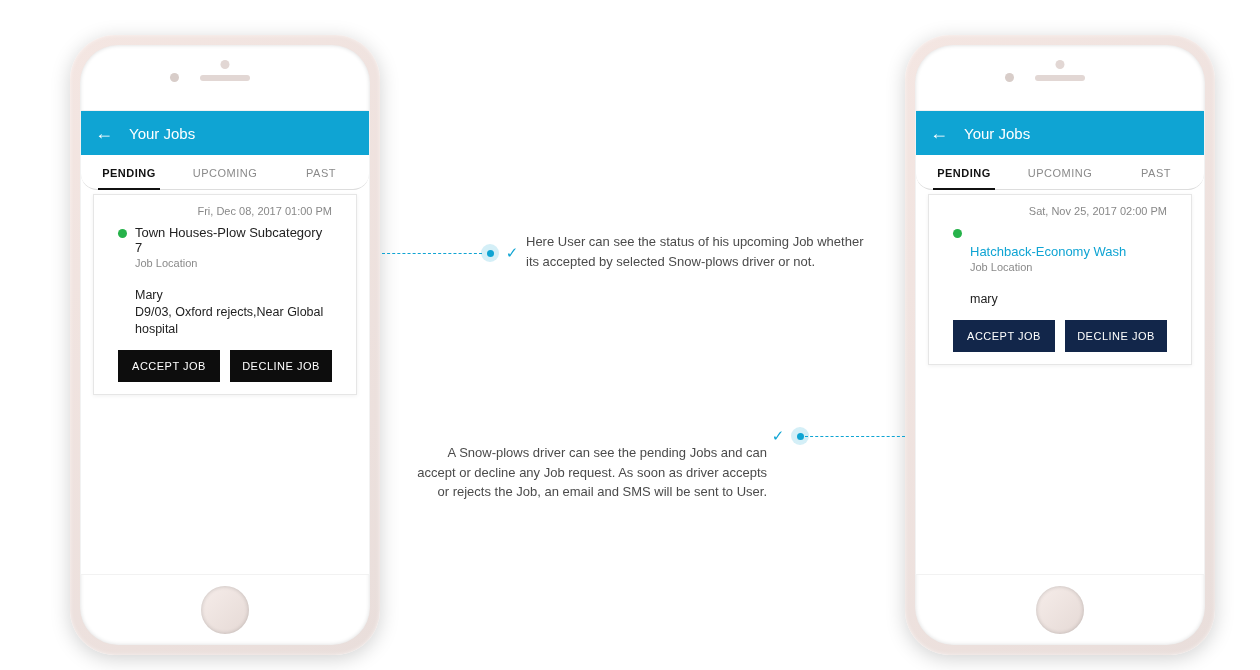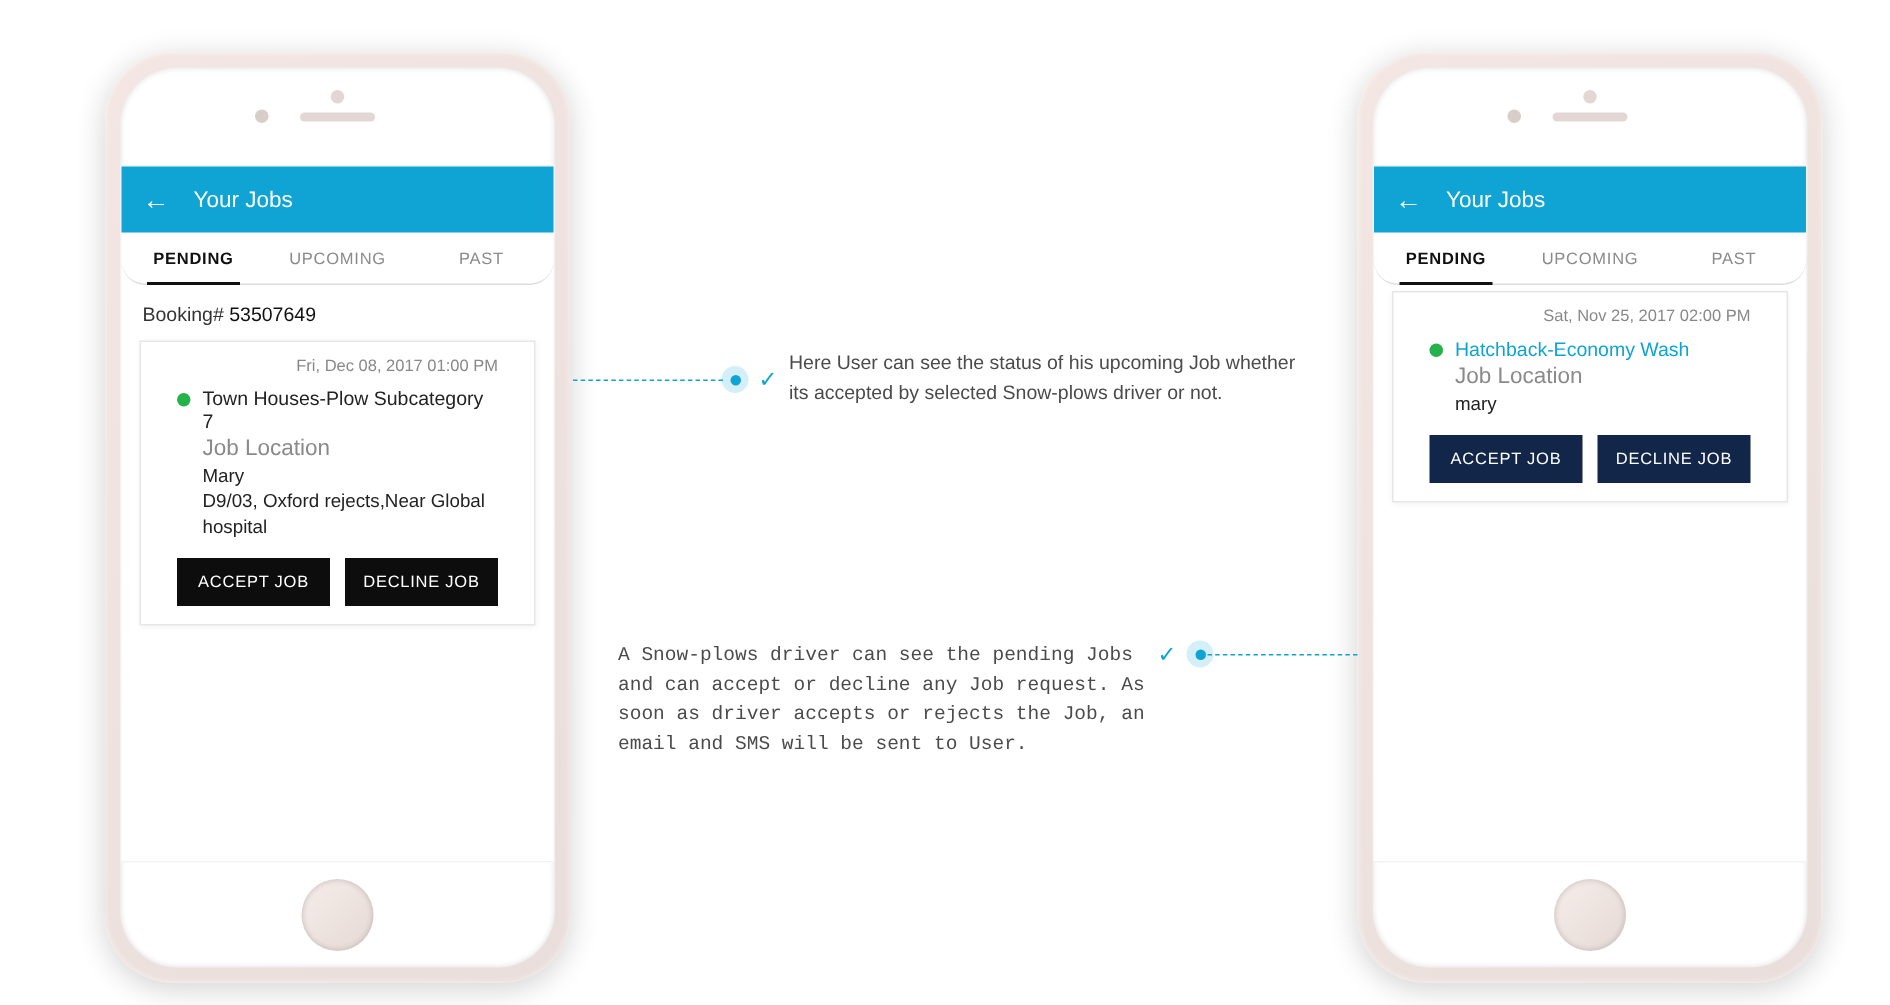--- a/index.html
+++ b/index.html
@@ -59,22 +59,22 @@
   .job-card {
     margin:4px 12px; background:#fff; border:1px solid #e6e6e6;
     box-shadow:0 1px 4px rgba(0,0,0,.06);
     padding:10px 24px 12px;
   }
   .job-date { text-align:right; font-size:11px; color:#888; margin-bottom:8px; }
   .dot { width:9px; height:9px; border-radius:50%; background:#26b24a; display:inline-block; margin-right:8px; vertical-align:top; margin-top:4px; }
   .job-body { display:flex; }
   .job-text { flex:1; }
   .job-title-b { font-size:13px; color:#222; margin-bottom:2px; }
-  .job-title-c { font-size:13px; color:#0fa4d3; margin-bottom:2px; }
-  .job-loc { font-size:15px; color:#8a8a8a; margin-bottom:2px; }
+  .job-title-c { font-size:13px; color:#0fa4d3; margin-bottom:2px;margin-top:19px; }
+  .job-loc { font-size:11px; color:#8a8a8a; margin-bottom:18px; }
   .job-addr { font-size:12.5px; color:#222; line-height:1.35; }
 
   .job-actions { display:flex; gap:10px; margin-top:12px; }
   .btn {
     flex:1; color:#fff; text-align:center; padding:10px 0;
     font-size:11px; letter-spacing:.5px; cursor:pointer;
   }
   .btn-black { background:#0d0d0d; }
   .btn-navy  { background:#12264a; }
 
@@ -102,23 +102,20 @@
       </div>
     <div class="screen">
       <div class="app-header">
         <span class="back-arrow">←</span>
         <span>Your Jobs</span>
       </div>
       <div class="tabs">
         <div class="tab active">PENDING</div>
         <div class="tab">UPCOMING</div>
         <div class="tab">PAST</div>
-      </div>
-      <div class="booking-line">
-        <span>Booking# </span><span class="booking-num-black">53507649</span>
       </div>
       <div class="job-card">
         <div class="job-date">Fri, Dec 08, 2017 01:00 PM</div>
         <div class="job-body">
           <span class="dot"></span>
           <div class="job-text">
             <div class="job-title-b">Town Houses-Plow Subcategory 7</div>
             <div class="job-loc">Job Location</div>
             <div class="job-addr">Mary</div>
             <div class="job-addr">D9/03, Oxford rejects,Near Global hospital</div>
@@ -180,13 +177,13 @@
     <div class="bullet-inner"></div>
   </div>
 <span class="check-ico" style="left:512px; top:253px;">✓</span>
 <div class="anno-text" style="left:526px; top:232px; width:350px; text-align:left;">Here User can see the status of his upcoming Job whether its accepted by selected Snow-plows driver or not.</div>
 
 <div class="hline" style="left:805px; top:436px; width:100px;"></div>
 <div class="bullet-outer" style="left:800px; top:436px;">
     <div class="bullet-inner"></div>
   </div>
 <span class="check-ico" style="left:778px; top:436px;">✓</span>
-<div class="anno-text" style="left:412px; top:427px; width:355px; font-family:Liberation Mono, monospace;">A Snow-plows driver can see the pending Jobs and can accept or decline any Job request. As soon as driver accepts or rejects the Job, an email and SMS will be sent to User.</div>
+<div class="anno-text" style="left:412px; top:443px; width:355px; text-align:right;">A Snow-plows driver can see the pending Jobs and can accept or decline any Job request. As soon as driver accepts or rejects the Job, an email and SMS will be sent to User.</div>
 
 </body></html>

